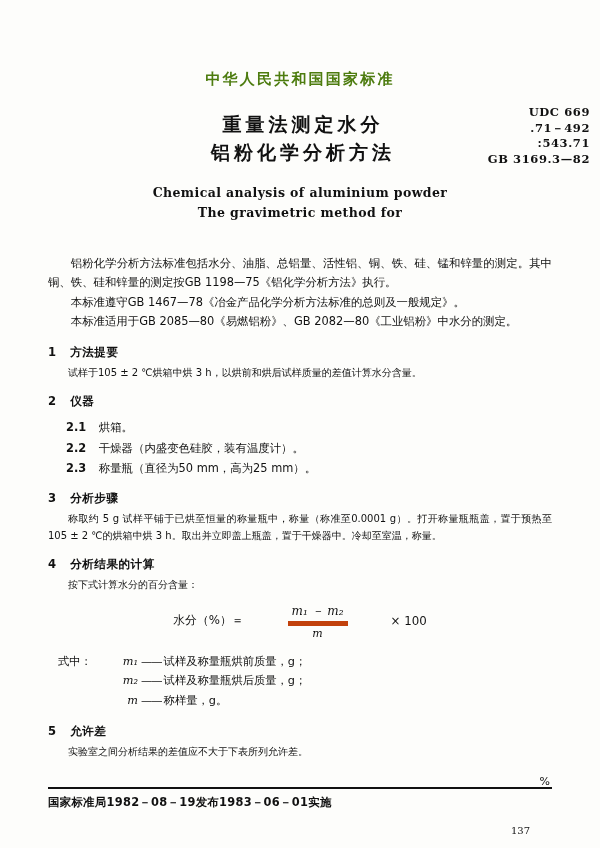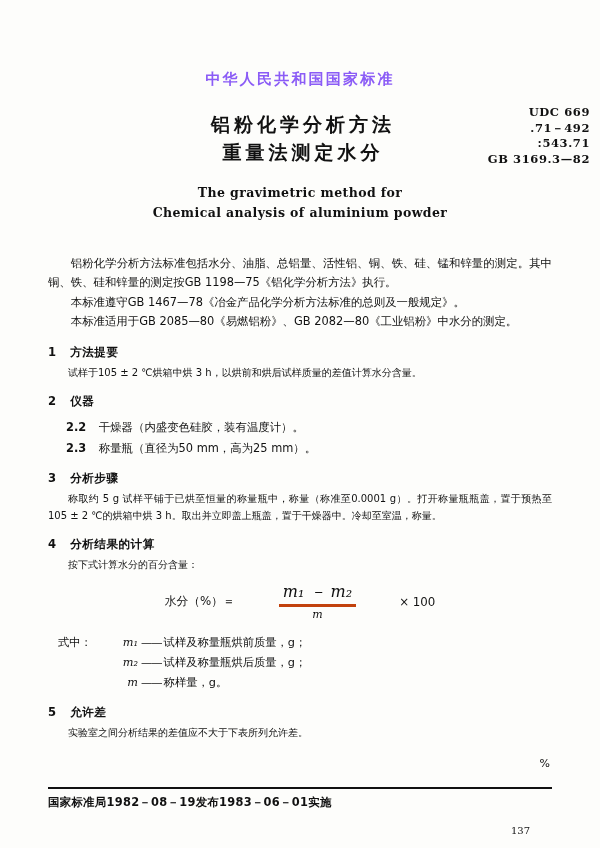--- a/index.html
+++ b/index.html
@@ -25,21 +25,21 @@
 
   
   .masthead {
     padding-top: 70px;
     text-align: center;
   }
   .nation-line {
     font-size: 15px;
     font-weight: bold;
     letter-spacing: 2.2px;
-    color: #8b5cf6;
+    color: #4d7c0f;
   }
 
   .title-block {
     position: relative;
     margin-top: 22px;
     text-align: center;
   }
   .title-cn {
     font-size: 19px;
     font-weight: bold;
@@ -121,23 +121,23 @@
   .frac {
     display: inline-flex;
     flex-direction: column;
     text-align: center;
     vertical-align: middle;
     margin: 0 3px;
     font-family: "DejaVu Serif", "Liberation Serif", serif;
     font-style: italic;
   }
   .frac .num-top {
-    border-bottom: 3px solid #c2410c;
+    border-bottom: 5px solid #c2410c;
     padding: 0 4px 1px 4px;
-    font-size: 16px;
+    font-size: 12px;
     font-style: italic;
   }
   .frac .num-bot {
     padding: 1px 4px 0 4px;
     font-size: 11px;
   }
   .formula-tail { margin-left: 4px; }
 
   .where {
     margin-top: 12px;
@@ -193,34 +193,34 @@
 </style>
 </head>
 <body>
 
 <div class="page">
 
   <div class="masthead">
     <div class="nation-line">中华人民共和国国家标准</div>
 
     <div class="title-block">
+      <div class="title-cn">重量法测定水分</div>
       <div class="title-cn">铝粉化学分析方法</div>
-      <div class="title-cn">重量法测定水分</div>
 
       <div class="udc-block">
         <div>UDC 669</div>
         <div class="udc-l2">.71－492</div>
         <div class="udc-l3">:543.71</div>
         <div>GB 3169.3—82</div>
       </div>
     </div>
 
     <div class="title-en">
+      <div>Chemical analysis of aluminium powder</div>
       <div>The gravimetric method for</div>
-      <div>Chemical analysis of aluminium powder</div>
     </div>
   </div>
 
   <div class="intro">
     <p>铝粉化学分析方法标准包括水分、油脂、总铝量、活性铝、铜、铁、硅、锰和锌量的测定。其中铜、铁、硅和锌量的测定按GB 1198—75《铝化学分析方法》执行。</p>
     <p>本标准遵守GB 1467—78《冶金产品化学分析方法标准的总则及一般规定》。</p>
     <p>本标准适用于GB 2085—80《易燃铝粉》、GB 2082—80《工业铝粉》中水分的测定。</p>
   </div>
 
   <div class="sec">
@@ -230,20 +230,24 @@
     </div>
     <div class="sec-body">试样于105 ± 2 ℃烘箱中烘 3 h，以烘前和烘后试样质量的差值计算水分含量。</div>
   </div>
 
   <div class="sec">
     <div class="sec-head">
       <span class="num">2</span>
       <span>仪器</span>
     </div>
     <div class="sub-list">
+      <div class="sub-item">
+        <span class="snum">2.1</span>
+        <span>烘箱。</span>
+      </div>
       <div class="sub-item">
         <span class="snum">2.2</span>
         <span>干燥器（内盛变色硅胶，装有温度计）。</span>
       </div>
       <div class="sub-item">
         <span class="snum">2.3</span>
         <span>称量瓶（直径为50 mm，高为25 mm）。</span>
       </div>
     </div>
   </div>

